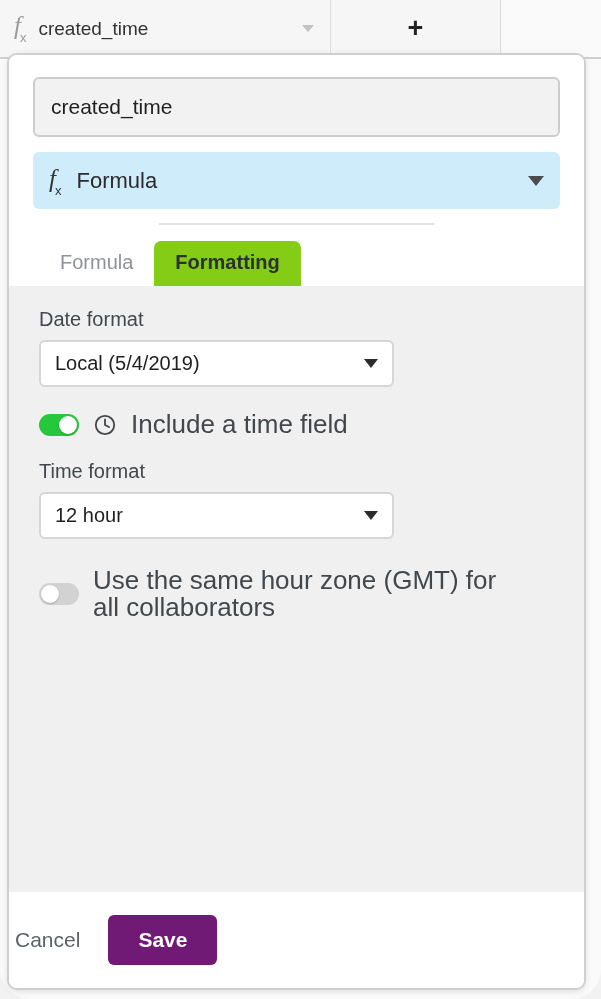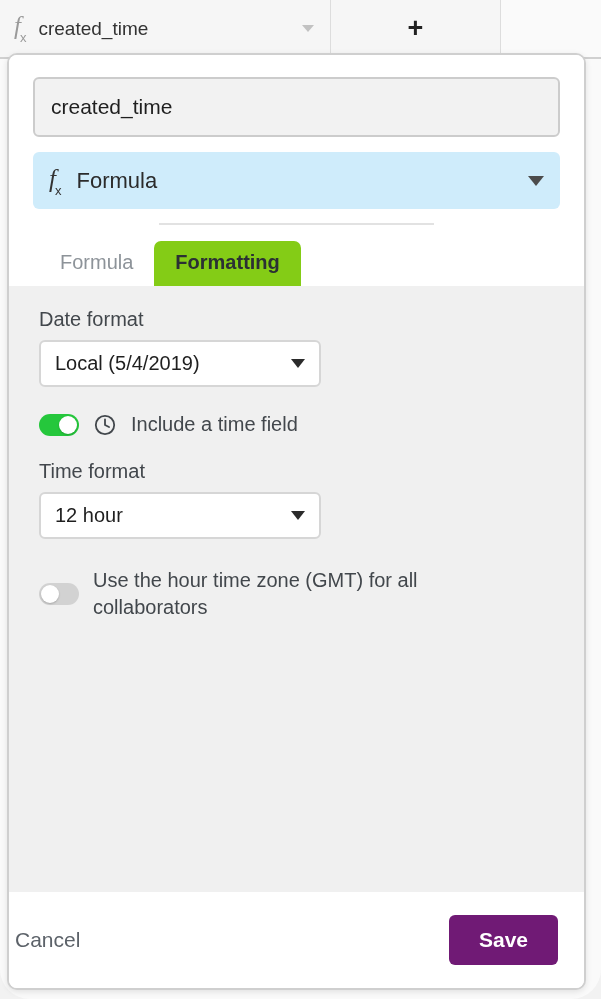--- a/index.html
+++ b/index.html
@@ -204,21 +204,21 @@
     box-sizing: border-box;
   }
 
   .section-label {
     font-size: 20px;
     color: #42474c;
     margin-bottom: 9px;
   }
 
   .dropdown {
-    width: 282px;
+    width: 355px;
     height: 47px;
     box-sizing: border-box;
     background: #ffffff;
     border: 2px solid #d6d6d6;
     border-radius: 6px;
     display: flex;
     align-items: center;
     padding: 0 14px;
     cursor: pointer;
   }
@@ -262,34 +262,34 @@
   .switch.on  .knob { left: 20px; }
   .switch.off .knob { left: 2px; }
 
   .clock-icon {
     margin-left: 14px;
     flex: none;
     display: block;
   }
 
   .toggle-text {
-    font-size: 20px;
+    font-size: 26px;
     color: #42474c;
     margin-left: 14px;
     line-height: 27px;
   }
   .toggle-text.two-line { max-width: 415px; }
 
   
   .footer {
     background: #ffffff;
     height: 96px;
     display: flex;
     align-items: center;
-    justify-content: space-between;
+    justify-content: flex-start;
     padding-right: 26px;
     box-sizing: border-box;
   }
   .btn-cancel {
     font-size: 21px;
     color: #5c6269;
     background: transparent;
     border: none;
     cursor: pointer;
     margin-right: 22px;
@@ -367,21 +367,21 @@
       <div class="section-label">Time format</div>
       <div class="dropdown">
         <span class="dropdown-value">12 hour</span>
         <span class="caret-sm"></span>
       </div>
 
       <div class="toggle-row wrap">
         <div class="switch off">
           <div class="knob"></div>
         </div>
-        <span class="toggle-text two-line">Use the hour time zone (GMT) for all collaborators</span>
+        <span class="toggle-text two-line">Use the same hour zone (GMT) for all collaborators</span>
       </div>
 
     </div>
 
     <div class="footer">
       <button class="btn-cancel">Cancel</button>
       <button class="btn-save">Save</button>
     </div>
 
   </div>

